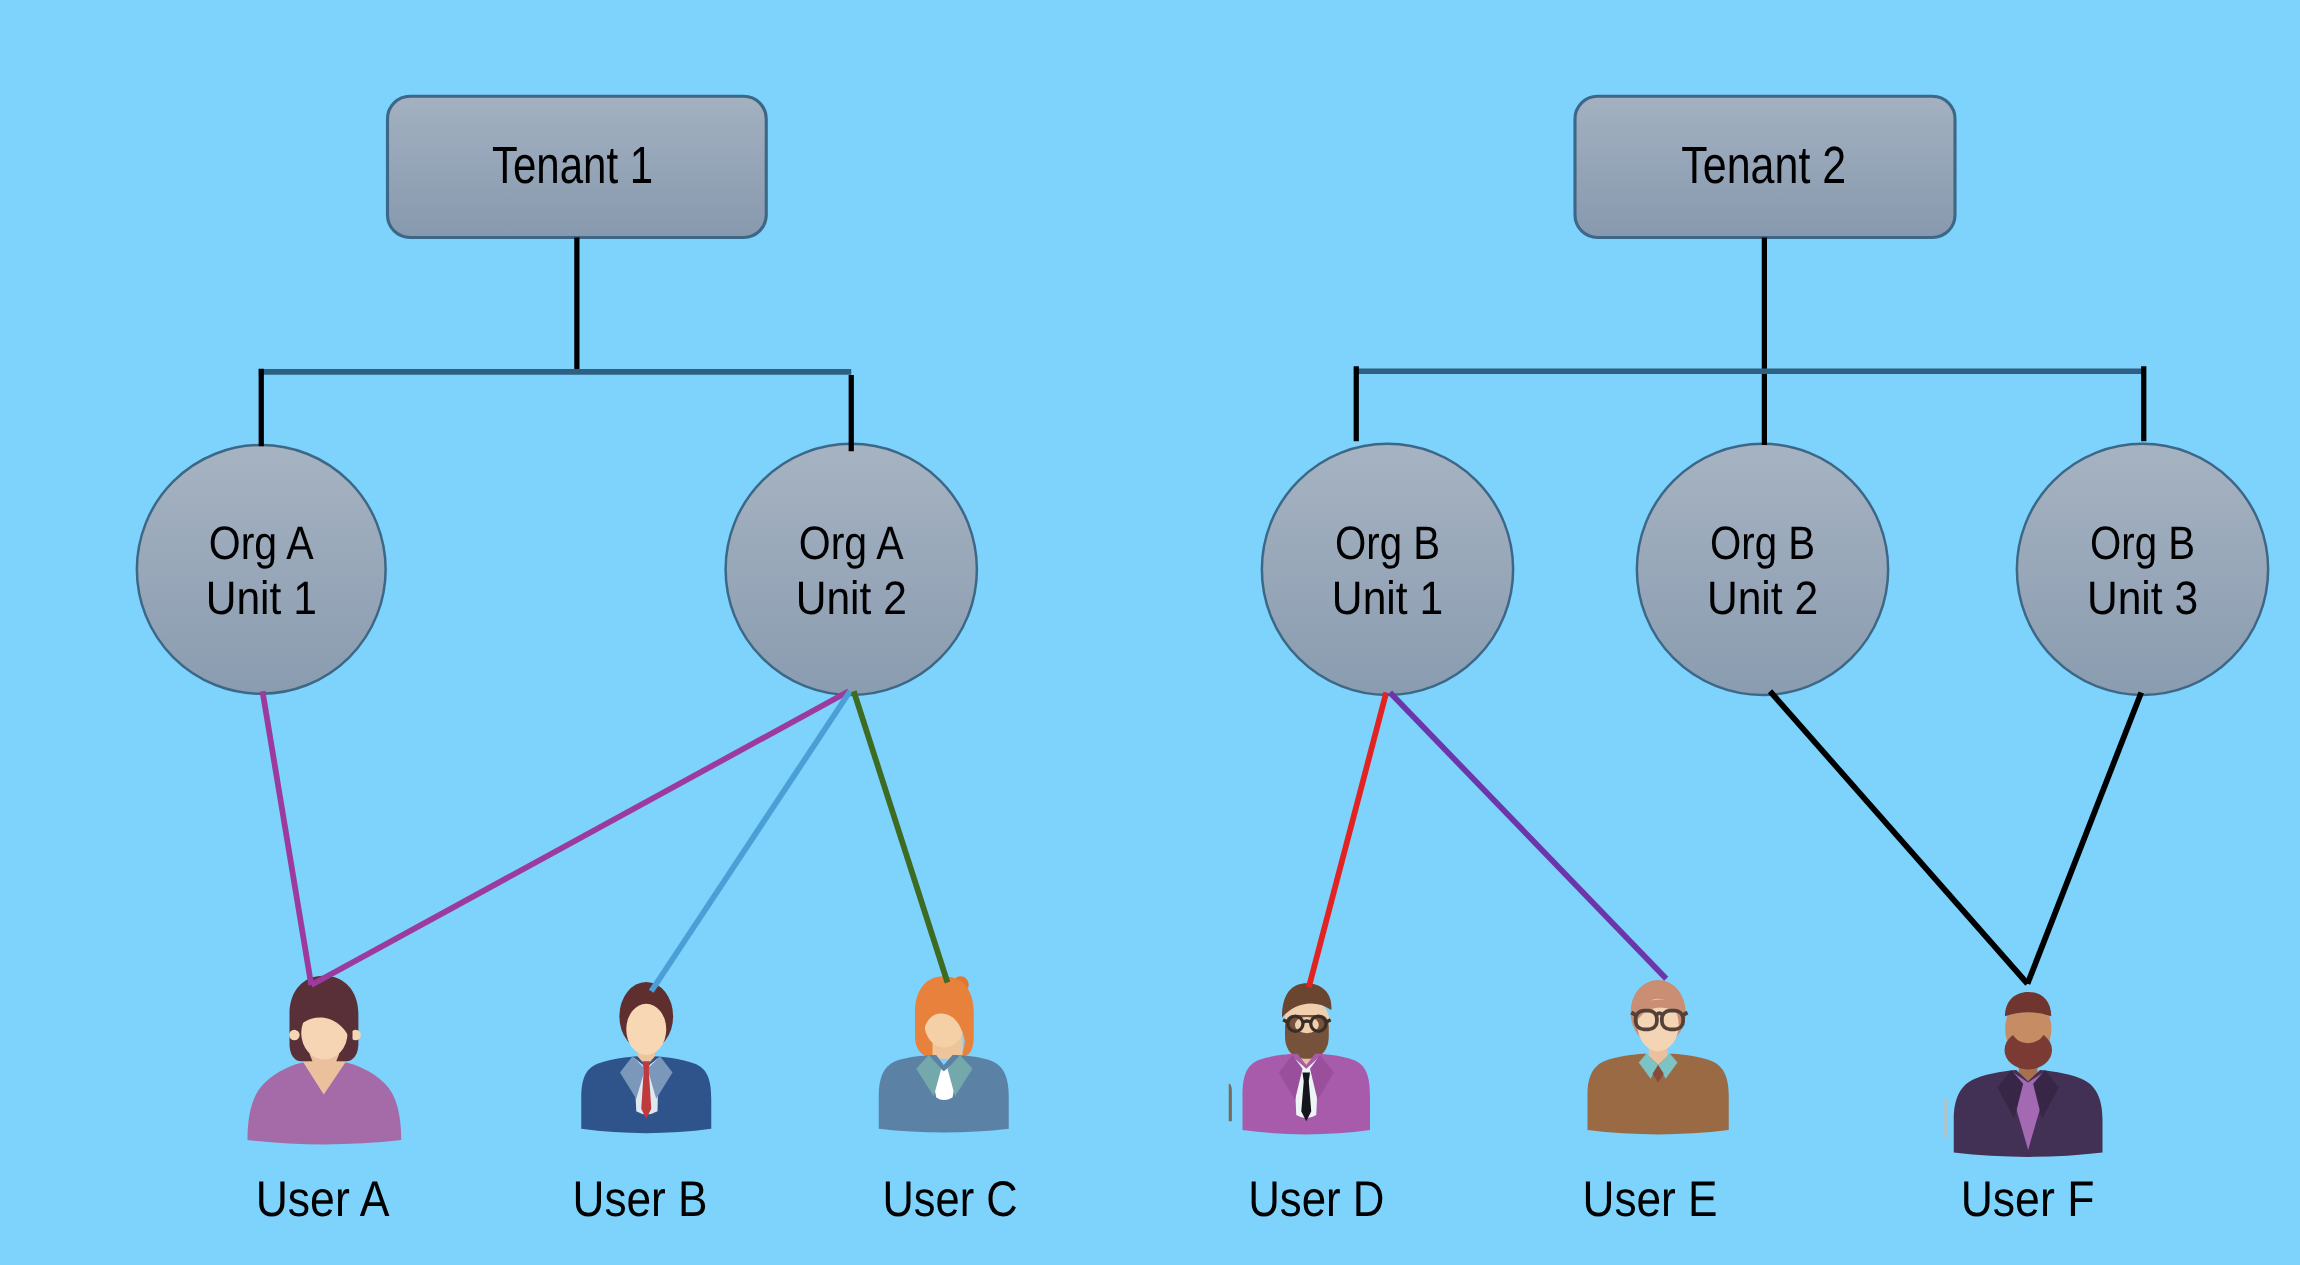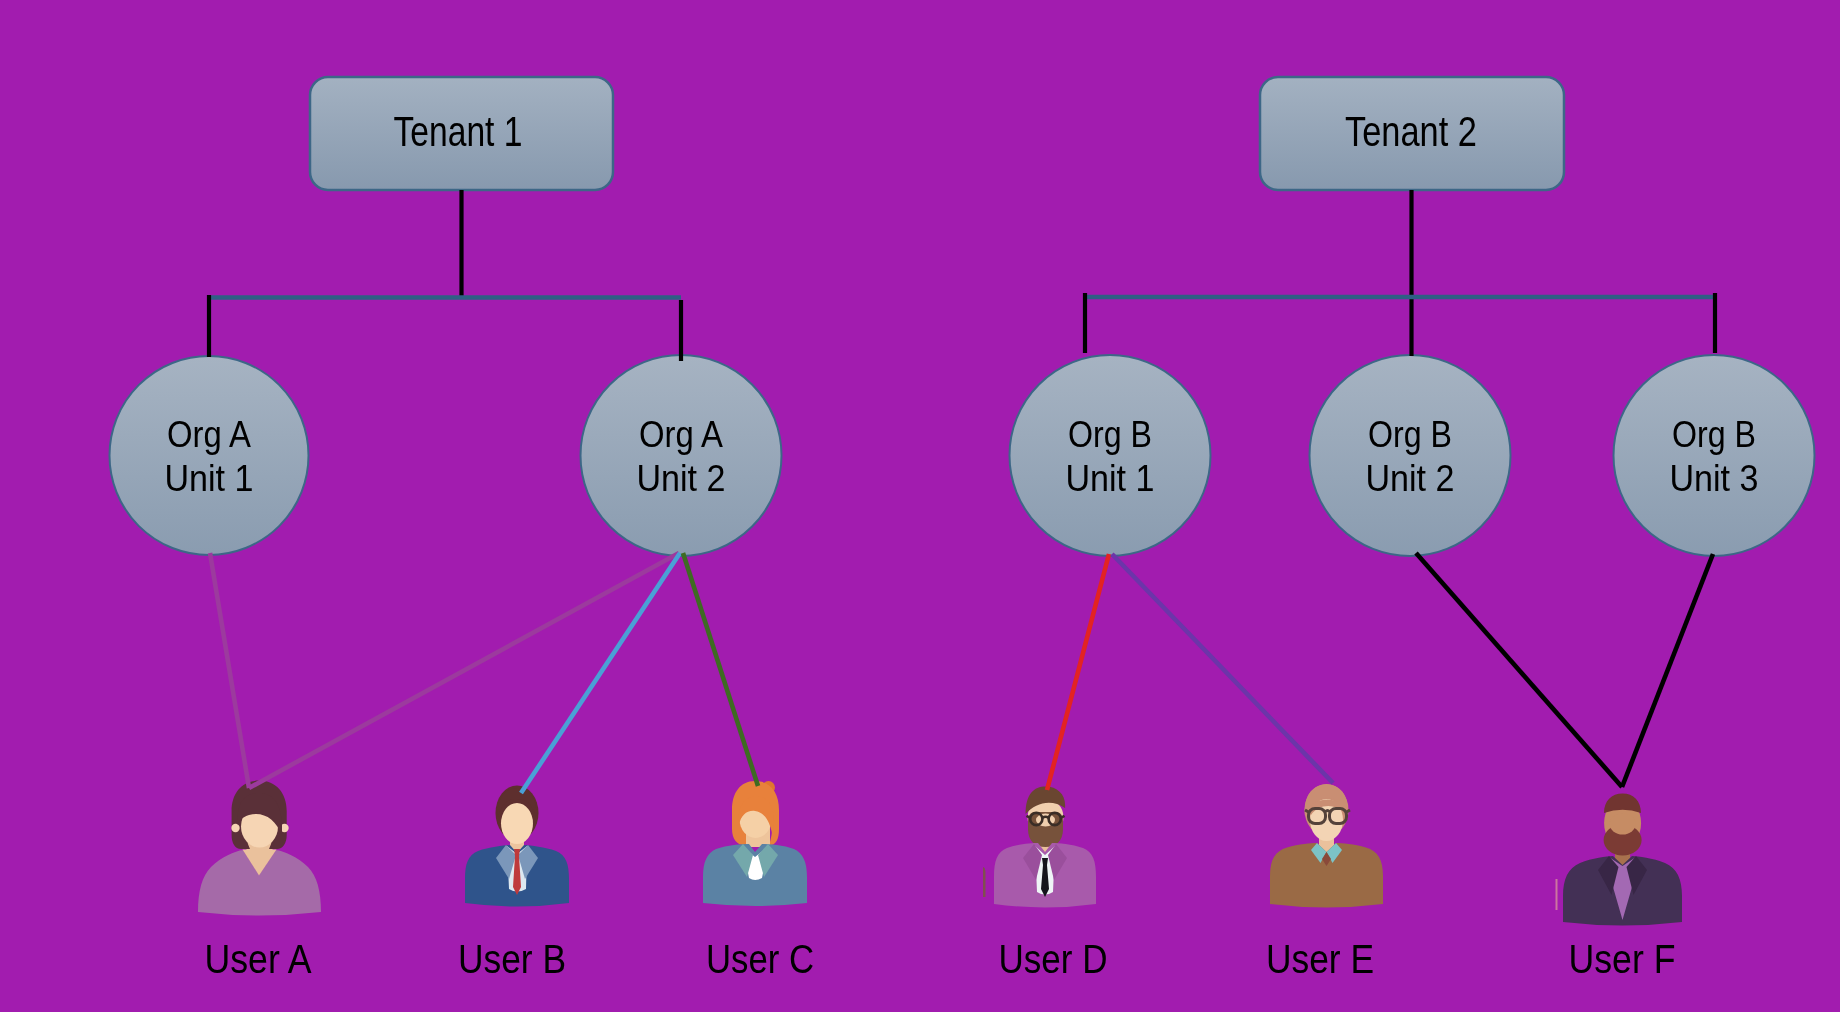--- a/index.html
+++ b/index.html
@@ -1,16 +1,16 @@
 <!DOCTYPE html>
 <html><head>
 <meta charset="utf-8">
 <style>
   html,body{margin:0;padding:0;background:#ffffff;}
-  #canvas{position:relative;width:1840px;height:1012px;background:#a21caf;overflow:hidden;}
+  #canvas{position:relative;width:1840px;height:1012px;background:#7dd3fc;overflow:hidden;}
   svg{display:block;}
   text{font-family:"Liberation Sans",sans-serif;fill:#000;}
 </style>
 </head>
 <body>
 <div id="canvas">
 <svg width="1840" height="1012" viewBox="0 0 1840 1012" xmlns="http://www.w3.org/2000/svg">
   <defs>
     <linearGradient id="gbox" x1="0" y1="0" x2="0" y2="1">
       <stop offset="0" stop-color="#a3b1c1"></stop>

